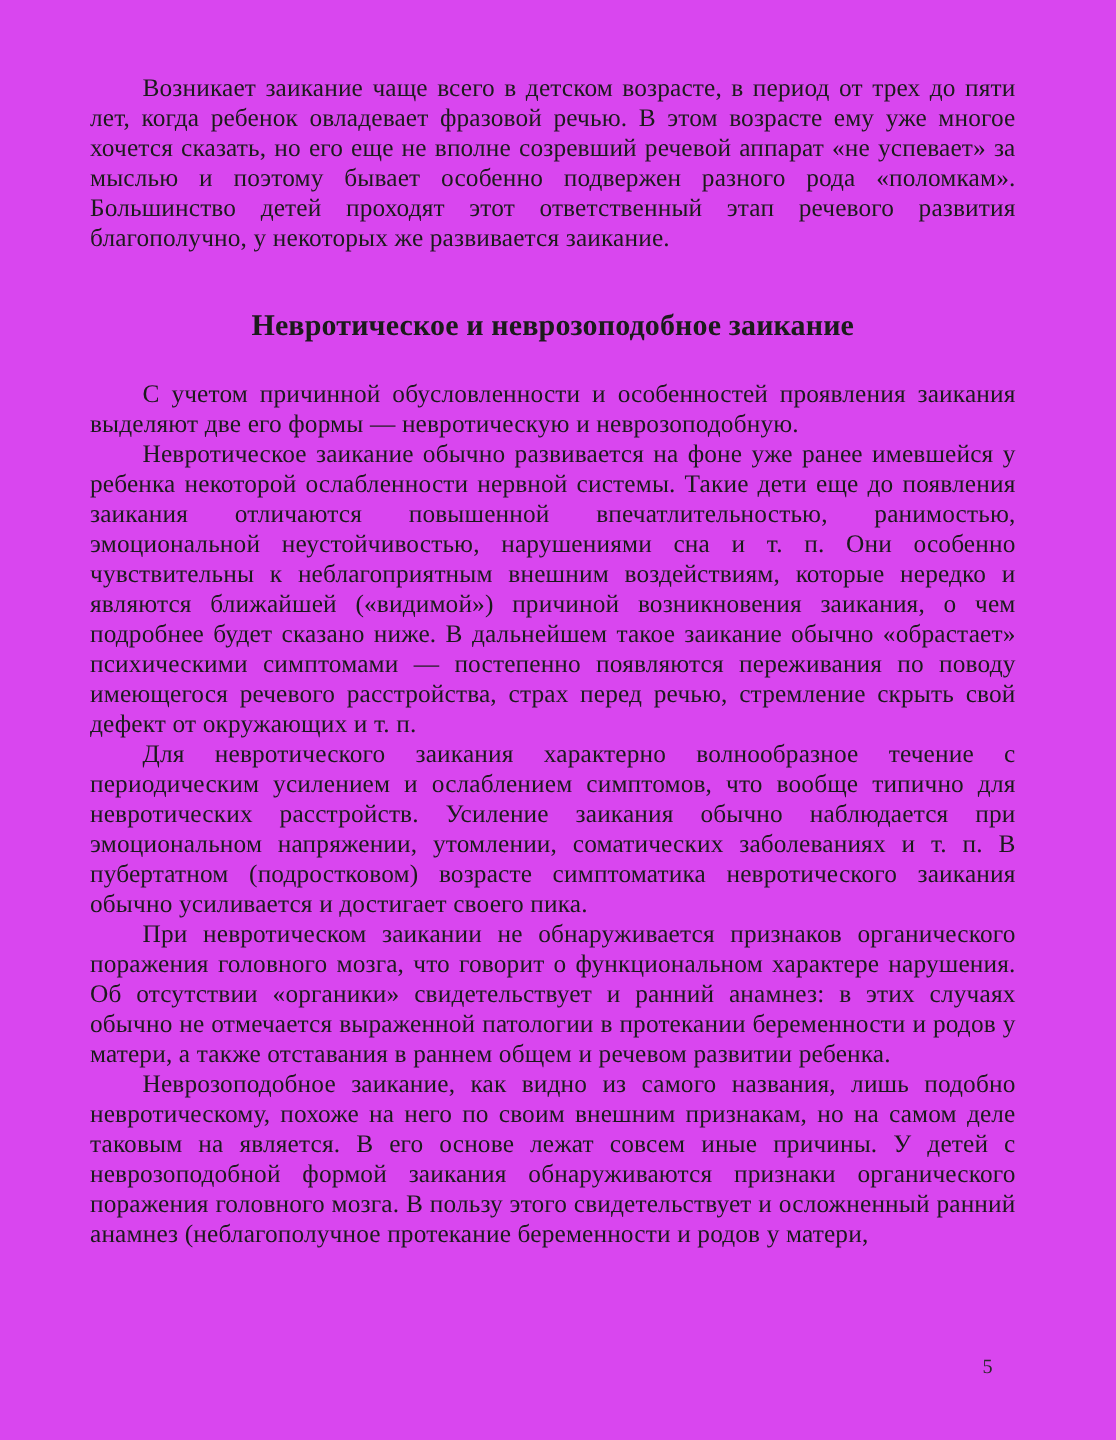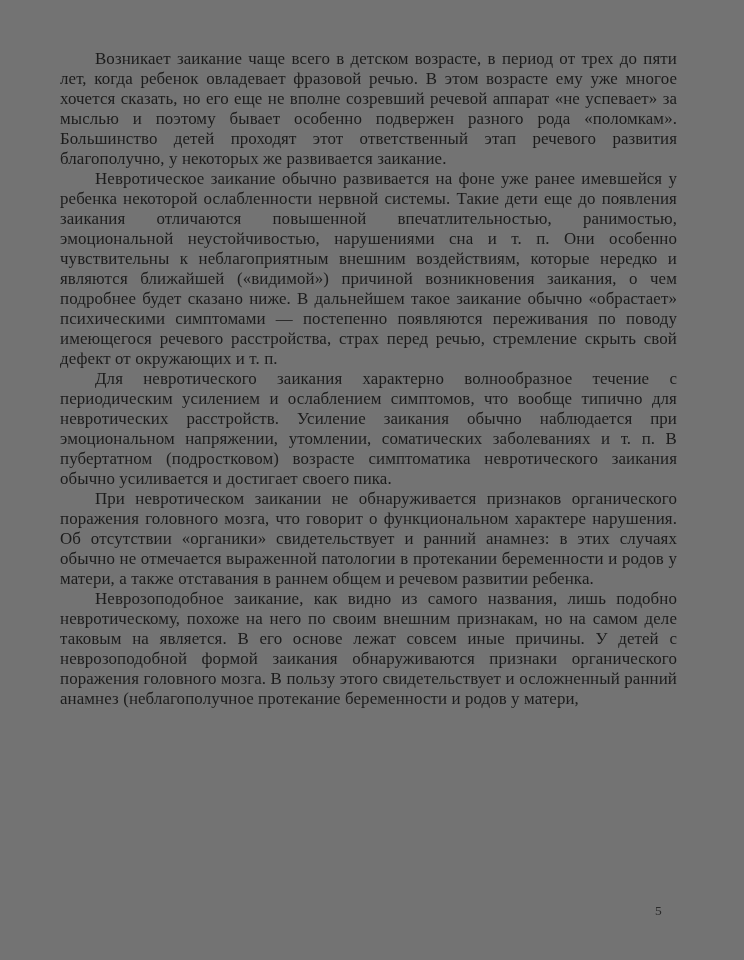--- a/index.html
+++ b/index.html
@@ -4,21 +4,21 @@
 <style>
   html, body {
     margin: 0;
     padding: 0;
     background: #ffffff;
   }
   .page {
     position: relative;
     width: 744px;
     height: 960px;
-    background: #737373;
+    background: #d946ef;
     overflow: hidden;
     font-family: "Liberation Serif", serif;
     color: #1b1b1b;
   }
   .text-column {
     position: absolute;
     left: 60px;
     top: 49px;
     width: 617px;
     text-align: justify;
@@ -67,20 +67,22 @@
     color: #2a2a2a;
   }
 </style>
 </head>
 <body>
 
 <div class="page">
 
   <div class="text-column">
       <p class="doc-paragraph"><span class="">Возникает заикание чаще всего в детском возрасте, в период от трех до пяти лет, когда ребенок овладевает фразовой речью. В этом возрасте ему уже многое хочется сказать, но его еще не вполне созревший речевой аппарат «не успевает» за мыслью и поэтому бывает особенно подвержен разного рода «поломкам». Большинство детей проходят этот ответственный этап речевого развития благополучно, у некоторых же развивается заикание.</span></p>
+      <h2 class="doc-heading">Невротическое и неврозоподобное заикание</h2>
+      <p class="doc-paragraph"><span class="">С учетом причинной обусловленности и особенностей проявления заикания выделяют две его формы — невротическую и неврозоподобную.</span></p>
       <p class="doc-paragraph"><span class="bold">Невротическое заикание</span><span class=""> обычно развивается на фоне уже ранее имевшейся у ребенка некоторой ослабленности нервной системы. Такие дети еще до появления заикания отличаются повышенной впечатлительностью, ранимостью, эмоциональной неустойчивостью, нарушениями сна и т. п. Они особенно чувствительны к неблагоприятным внешним воздействиям, которые нередко и являются ближайшей («видимой») причиной возникновения заикания, о чем подробнее будет сказано ниже. В дальнейшем такое заикание обычно «обрастает» психическими симптомами — постепенно появляются переживания по поводу имеющегося речевого расстройства, страх перед речью, стремление скрыть свой дефект от окружающих и т. п.</span></p>
       <p class="doc-paragraph"><span class="">Для невротического заикания характерно волнообразное течение с периодическим усилением и ослаблением симптомов, что вообще типично для невротических расстройств. Усиление заикания обычно наблюдается при эмоциональном напряжении, утомлении, соматических заболеваниях и т. п. В пубертатном (подростковом) возрасте симптоматика невротического заикания обычно усиливается и достигает своего пика.</span></p>
       <p class="doc-paragraph"><span class="">При невротическом заикании не обнаруживается признаков органического поражения головного мозга, что говорит о функциональном характере нарушения. Об отсутствии «органики» свидетельствует и ранний анамнез: в этих случаях обычно не отмечается выраженной патологии в протекании беременности и родов у матери, а также отставания в раннем общем и речевом развитии ребенка.</span></p>
       <p class="doc-paragraph"><span class="bold">Неврозоподобное заикание</span><span class="">, как видно из самого названия, лишь подобно невротическому, похоже на него по своим внешним признакам, но на самом деле таковым на является. В его основе лежат совсем иные причины. У детей с неврозоподобной формой заикания обнаруживаются признаки органического поражения головного мозга. В пользу этого свидетельствует и осложненный ранний анамнез (неблагополучное протекание беременности и родов у матери,</span></p>
     </div>
 
 
   <div class="page-number">5</div>
 
 </div>

